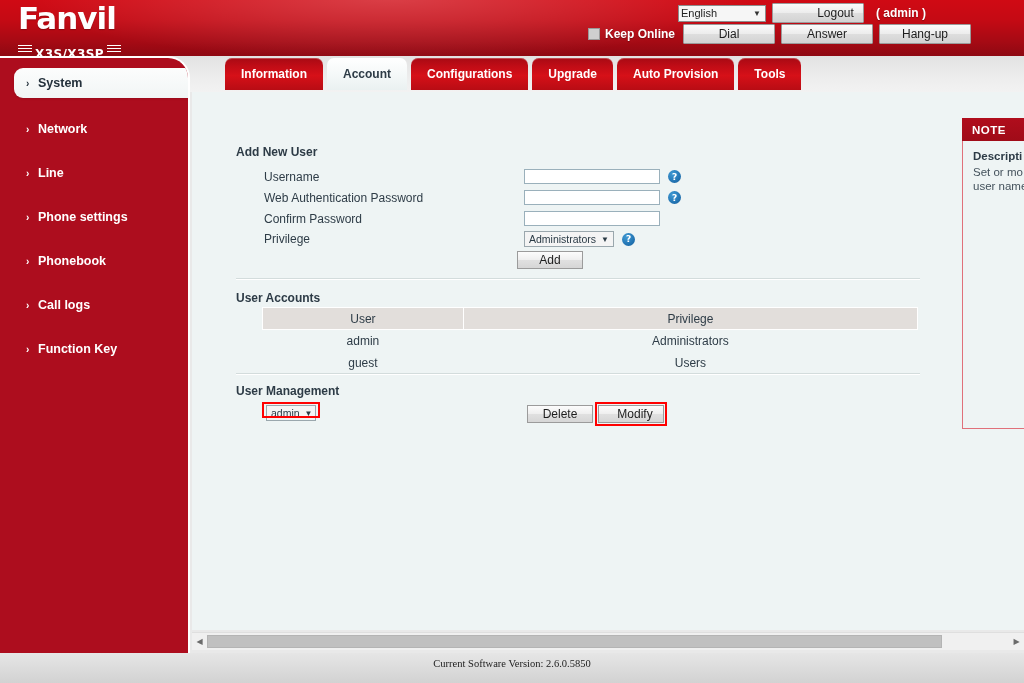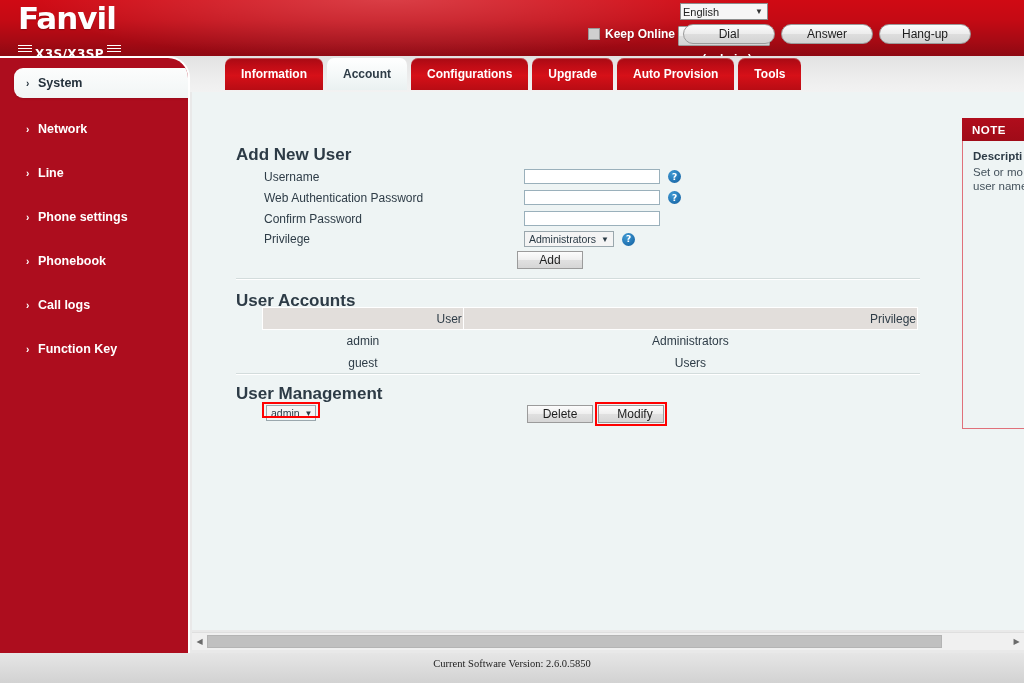--- a/index.html
+++ b/index.html
@@ -50,21 +50,21 @@
     display: block; width: 14px; height: 7px;
     background: repeating-linear-gradient(to bottom, #fff 0 1.5px, transparent 1.5px 3px);
   }
   .logo-model {
     font-family: "DejaVu Sans", sans-serif;
     font-weight: bold; font-size: 12px;
     color: #ffffff; letter-spacing: 0.4px; margin-top: 12px;
   }
 
   
-  .hdr-row1 { position: absolute; left: 678px; top: 3px; display: flex; align-items: center; gap: 6px; flex-direction: column; }
+  .hdr-row1 { position: absolute; left: 678px; top: 3px; display: flex; align-items: center; gap: 6px; }
   .hdr-row2 { position: absolute; left: 588px; top: 24px; display: flex; align-items: center; gap: 6px; }
 
   .lang-select {
     width: 88px; height: 17px;
     font-family: "Liberation Sans", sans-serif;
     font-size: 11px;
     color: #222;
     background: #f6f6f6;
     border: 1px solid #8d8d8d;
     padding: 0 2px;
@@ -81,21 +81,21 @@
     background: linear-gradient(to bottom, #fbfbfb 0%, #ececec 50%, #dedede 51%, #d3d3d3 100%);
     border: 1px solid #9b9b9b;
     border-radius: 1px;
     text-align: center;
     line-height: 18px;
     height: 20px;
     box-sizing: border-box;
     cursor: pointer;
   }
   .btn-logout { width: 92px; padding-left: 35px; }
-  .btn-dial, .btn-answer, .btn-hangup { width: 92px; border-radius: 10px; }
+  .btn-dial, .btn-answer, .btn-hangup { width: 92px; }
   .admin-label {
     font-family: "Liberation Sans", sans-serif;
     font-size: 12px; font-weight: bold; color: #ffffff;
     margin-left: 6px;
     text-shadow: 0 1px 1px rgba(0,0,0,0.3);
   }
   .keep-online {
     display: flex; align-items: center; gap: 5px;
     font-family: "Liberation Sans", sans-serif;
     font-size: 12px; font-weight: bold; color: #ffffff;
@@ -178,21 +178,21 @@
     position: absolute; left: 192px; top: 92px;
     width: 832px; height: 538px;
     background: #eef4f4;
     overflow: hidden;
   }
   .content-inner { position: relative; width: 832px; height: 538px; }
 
   .section-title {
     position: absolute;
     font-family: "Liberation Sans", sans-serif;
-    font-size: 17px; font-weight: bold;
+    font-size: 12px; font-weight: bold;
     color: #2d3b46;
   }
   .hr {
     position: absolute;
     height: 1px;
     background: #d3dcdc;
     border-bottom: 1px solid #ffffff;
   }
 
   .frow {
@@ -247,21 +247,21 @@
 
   
   .tbl { position: absolute; border-collapse: collapse; }
   .tbl th {
     background: #e2dedb;
     font-family: "Liberation Sans", sans-serif;
     font-size: 12px; font-weight: normal;
     color: #2e3c47;
     height: 19px;
     border: 1px solid #ffffff;
-    text-align: right;
+    text-align: center;
   }
   .tbl td {
     font-family: "Liberation Sans", sans-serif;
     font-size: 12px;
     color: #2e3c47;
     height: 20px;
     text-align: center;
   }
 
   .redbox {

